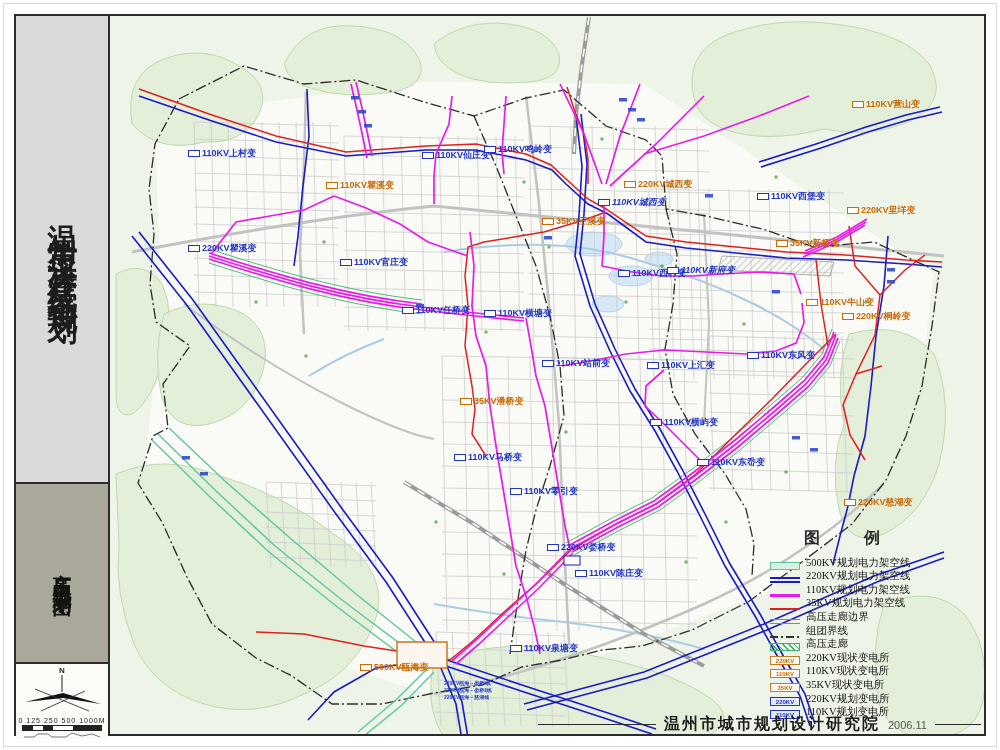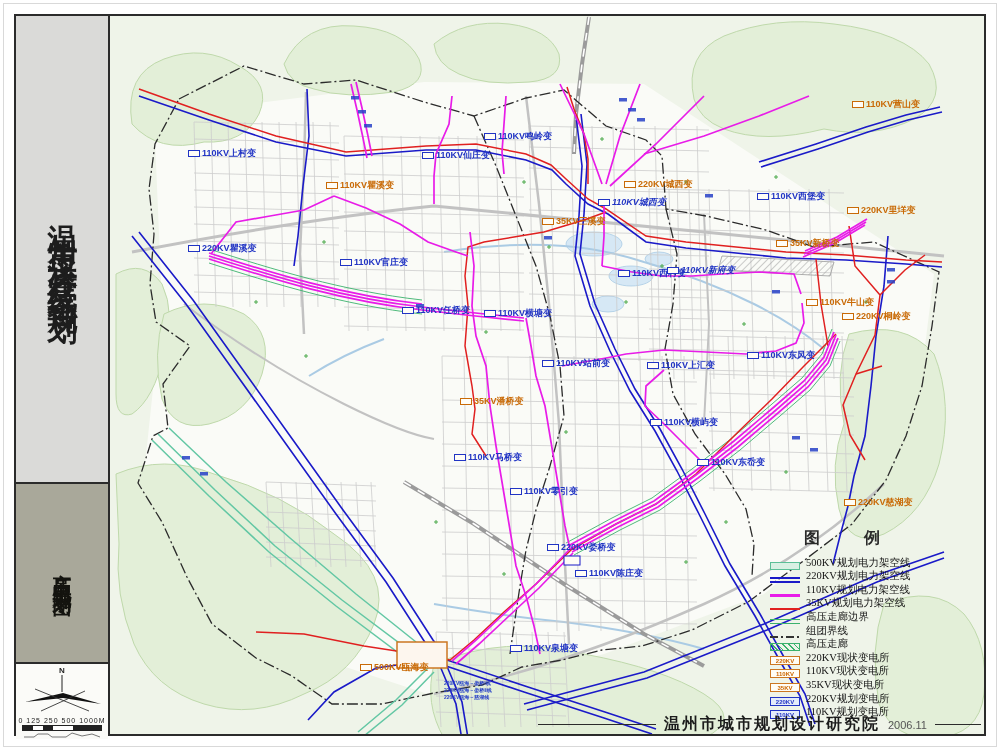--- a/index.html
+++ b/index.html
@@ -446,21 +446,21 @@
           <div class="sub existing" style="left: 742px; top: 84px;"><span class="mk"></span><span>110KV营山变</span></div>
           <div class="sub existing" style="left: 737px; top: 190px;"><span class="mk"></span><span>220KV里垟变</span></div>
           <div class="sub existing" style="left: 666px; top: 223px;"><span class="mk"></span><span>35KV新桥变</span></div>
           <div class="sub existing" style="left: 696px; top: 282px;"><span class="mk"></span><span>110KV牛山变</span></div>
           <div class="sub existing" style="left: 732px; top: 296px;"><span class="mk"></span><span>220KV桐岭变</span></div>
           <div class="sub existing" style="left: 350px; top: 381px;"><span class="mk"></span><span>35KV潘桥变</span></div>
           <div class="sub existing" style="left: 734px; top: 482px;"><span class="mk"></span><span>220KV慈湖变</span></div>
           <div class="sub existing" style="left: 250px; top: 647px;"><span class="mk"></span><span>500KV瓯海变</span></div>
           <div class="sub planned" style="left: 78px; top: 133px;"><span class="mk"></span><span>110KV上村变</span></div>
           <div class="sub planned" style="left: 312px; top: 135px;"><span class="mk"></span><span>110KV仙庄变</span></div>
-          <div class="sub planned" style="left: 374px; top: 116px;"><span class="mk"></span><span>110KV鸣岭变</span></div>
+          <div class="sub planned" style="left: 374px; top: 129px;"><span class="mk"></span><span>110KV鸣岭变</span></div>
           <div class="sub planned" style="left: 78px; top: 228px;"><span class="mk"></span><span>220KV瞿溪变</span></div>
           <div class="sub planned" style="left: 230px; top: 242px;"><span class="mk"></span><span>110KV官庄变</span></div>
           <div class="sub planned" style="left: 488px; top: 182px; font-style: italic;"><span class="mk"></span><span>110KV城西变</span></div>
           <div class="sub planned" style="left: 508px; top: 253px;"><span class="mk"></span><span>110KV西村变</span></div>
           <div class="sub planned" style="left: 557px; top: 250px; font-style: italic;"><span class="mk"></span><span>110KV新府变</span></div>
           <div class="sub planned" style="left: 647px; top: 176px;"><span class="mk"></span><span>110KV西堡变</span></div>
           <div class="sub planned" style="left: 292px; top: 290px;"><span class="mk"></span><span>110KV任桥变</span></div>
           <div class="sub planned" style="left: 374px; top: 293px;"><span class="mk"></span><span>110KV横塘变</span></div>
           <div class="sub planned" style="left: 432px; top: 343px;"><span class="mk"></span><span>110KV站前变</span></div>
           <div class="sub planned" style="left: 537px; top: 345px;"><span class="mk"></span><span>110KV上汇变</span></div>

